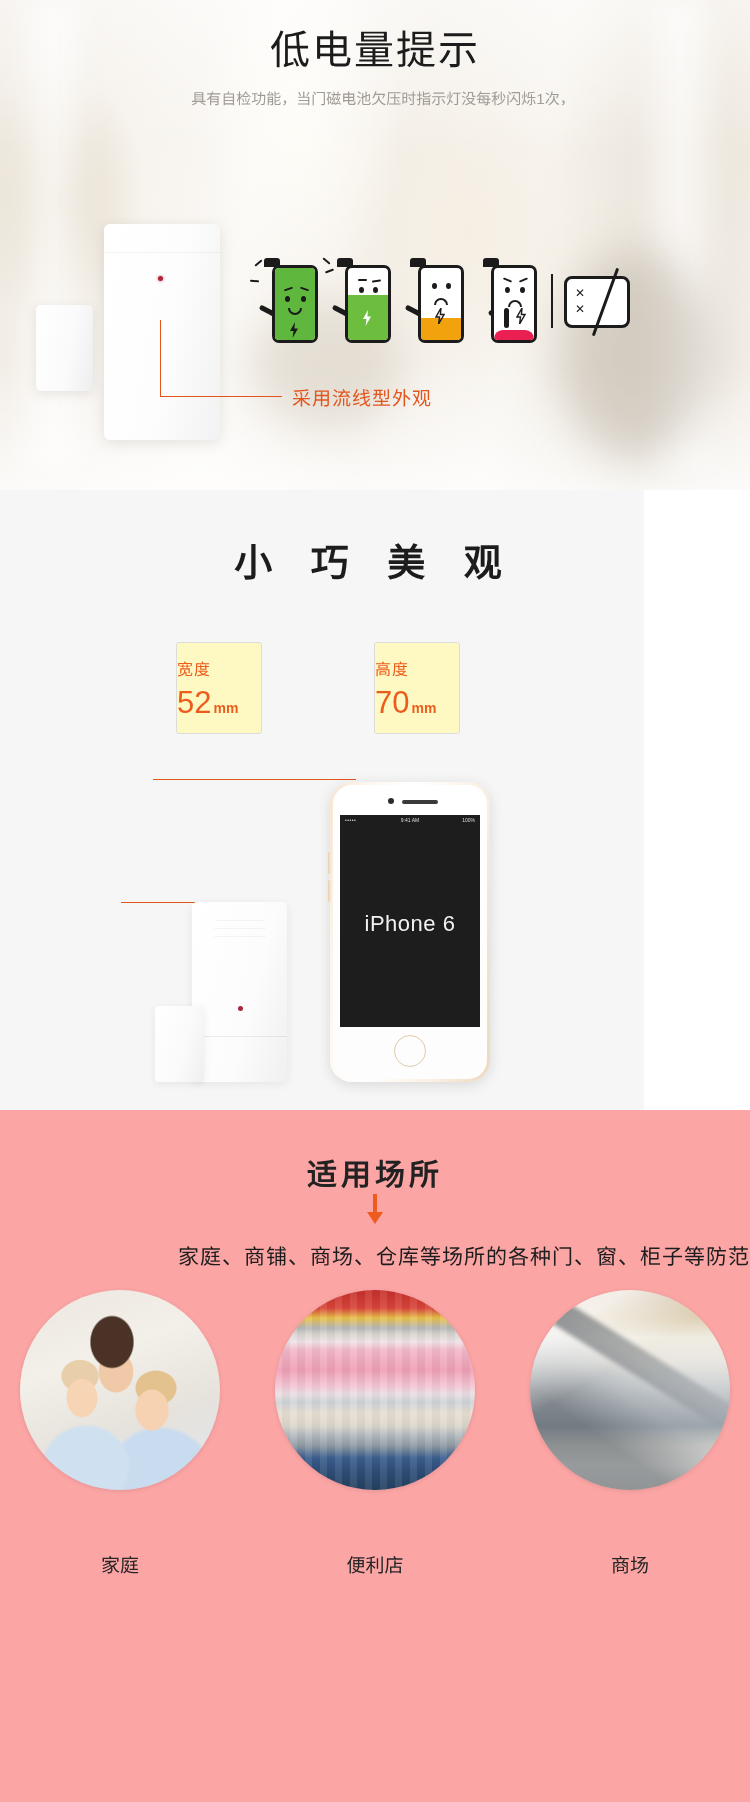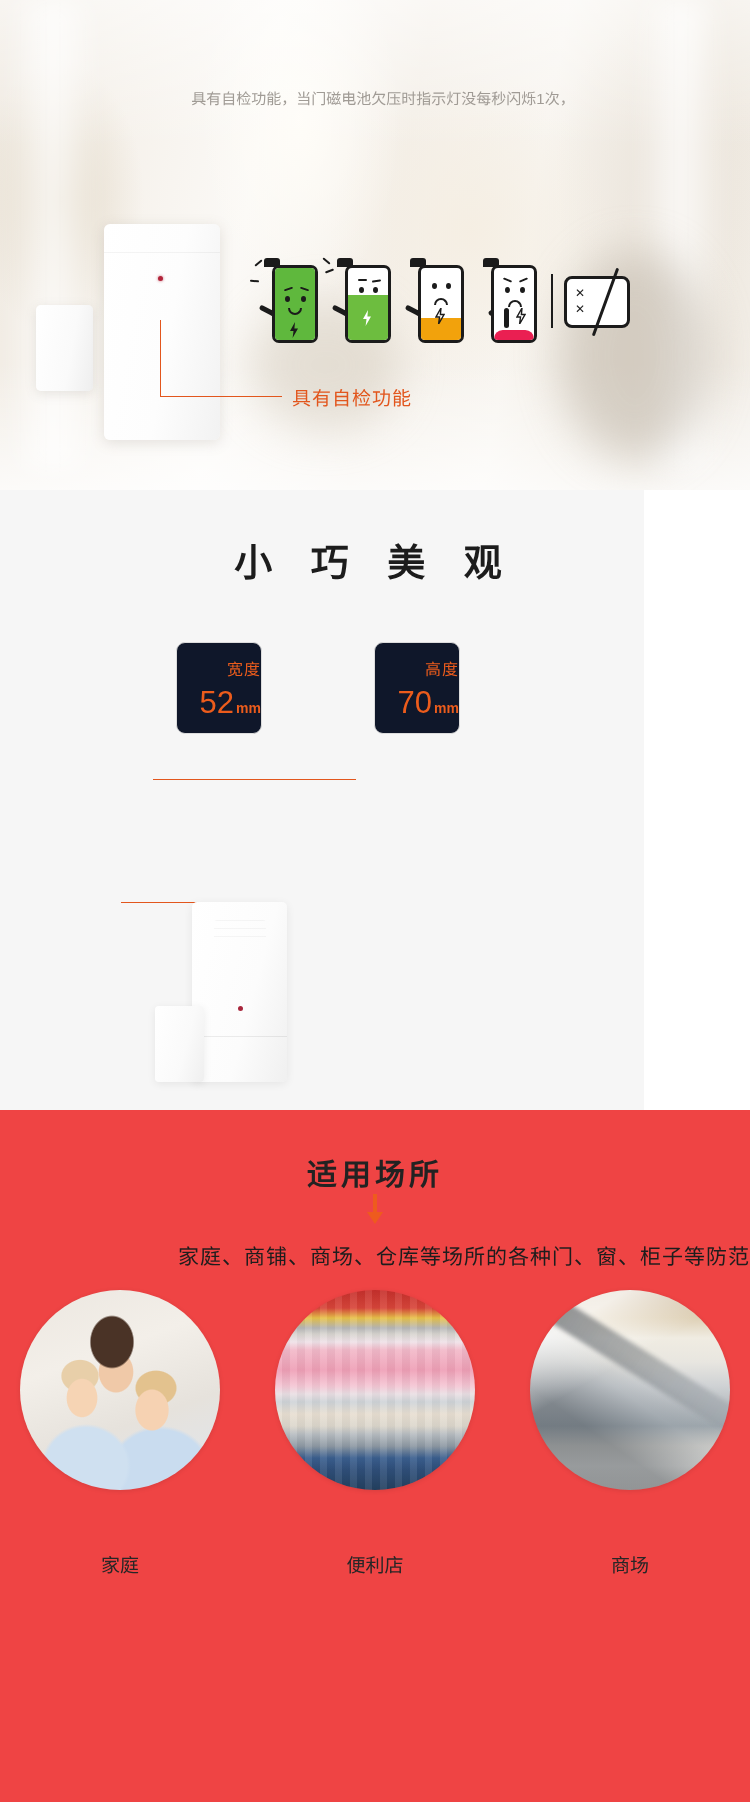--- a/index.html
+++ b/index.html
@@ -132,22 +132,22 @@
 
   
   .sec-compact{
     position:absolute; left:0; top:490px; width:644px; height:620px;
     background:#f6f6f6;
   }
   .sec-title.t2{ top:42px; font-size:38px; letter-spacing:14px; }
   .sec-sub.s2{ top:106px; font-size:15px; color:#a7a7a7; letter-spacing:1px; }
 
   .dim-box{
-    position:absolute; width:86px; height:92px; background:#0f172a;
-    border:1px solid #dcdcdc; border-radius:9px; text-align:right;
+    position:absolute; width:86px; height:92px; background:#fef9c3;
+    border:1px solid #dcdcdc; border-radius:3px; text-align:left;
   }
   .dim-box.w{ left:176px; top:152px; }
   .dim-box.h{ left:374px; top:152px; }
   .dim-label{ display:block; margin-top:13px; color:#ec5c1c; font-size:16px; letter-spacing:1px; }
   .dim-val{ display:block; margin-top:7px; color:#ec5c1c; font-size:31px; line-height:1; }
   .dim-unit{ font-size:14px; margin-left:2px;font-weight:bold; }
 
   .guide-top{
     position:absolute; left:153px; top:289px; width:203px; height:1px; background:#e2561d;
   }
@@ -221,21 +221,21 @@
     border:1.4px solid #e0c9a7; background:#fdfdfd;
   }
   .phone-btn{
     position:absolute; left:-2px; width:3px; border-radius:2px;
     background:linear-gradient(90deg,#e6cfae,#f7eadb);
   }
 
   
   .sec-scene{
     position:absolute; left:0; top:1110px; width:750px; height:692px;
-    background:#ef4444;
+    background:#fca5a5;
   }
   .sec-title.t3{ top:40px; font-size:30px; letter-spacing:4px; color:#222; }
   .arrow-down{
     position:absolute; left:50%; transform:translateX(-50%); top:84px;
     width:0; height:0; z-index:6;
   }
   .arrow-down .stem{
     position:absolute; left:-2px; top:0; width:4px; height:20px; background:#ee5b1e;
   }
   .arrow-down .head{
@@ -316,30 +316,31 @@
 </head>
 <body>
 
 <section class="sec-battery">
   <div class="room-bg"></div>
   <div class="blur-curtain" style="left:8px;"></div>
   <div class="blur-curtain" style="left:636px;"></div>
   <div class="blur-dark" style="left:560px;top:250px;width:150px;height:210px;background:#bfb6a9;"></div>
   <div class="blur-dark" style="left:250px;top:300px;width:150px;height:130px;background:#d6cec0;"></div>
 
+  <h1 class="sec-title t1">低电量提示</h1>
   <p class="sec-sub" style="top:86px;">具有自检功能，当门磁电池欠压时指示灯没每秒闪烁1次，</p>
 
   <div class="door-main">
     <span class="door-led"></span>
   </div>
   <div class="door-small"></div>
 
   <div class="lead-v"></div>
   <div class="lead-h"></div>
-  <div class="lead-label">具有自检功能</div>
+  <div class="lead-label">采用流线型外观</div>
 
   <div class="batt-row">
 
     <div class="batt" style="left:0;">
       <div class="cap"></div>
       <div class="arm l"></div>
       <div class="arm r"></div>
       <div class="body">
         <div class="fill" style="height:100%;background:#5fb83d;"></div>
         <div class="face">
@@ -440,20 +441,37 @@
 
   <div class="guide-top"></div>
   <div class="guide-bot"></div>
 
   <div class="prod-body">
     <span class="prod-dot"></span>
     <span class="prod-line"></span>
   </div>
   <div class="prod-small"></div>
 
+  <div class="phone">
+    <span class="phone-btn" style="top:70px;height:22px;"></span>
+    <span class="phone-btn" style="top:98px;height:22px;"></span>
+    <div class="phone-inner">
+      <span class="phone-cam"></span>
+      <span class="phone-speaker"></span>
+      <div class="phone-screen">
+        <div class="phone-status">
+          <span class="ps-left">•••••</span>
+          <span class="ps-mid">9:41 AM</span>
+          <span class="ps-right">100%</span>
+        </div>
+        <div class="phone-label">iPhone 6</div>
+      </div>
+      <span class="phone-home"></span>
+    </div>
+  </div>
 </section>
 
 <section class="sec-scene">
   <h2 class="sec-title t3">适用场所</h2>
   <div class="arrow-down">
     <span class="stem"></span>
       <span class="head"></span>
   </div>
   <p class="scene-desc">家庭、商铺、商场、仓库等场所的各种门、窗、柜子等防范</p>
 

